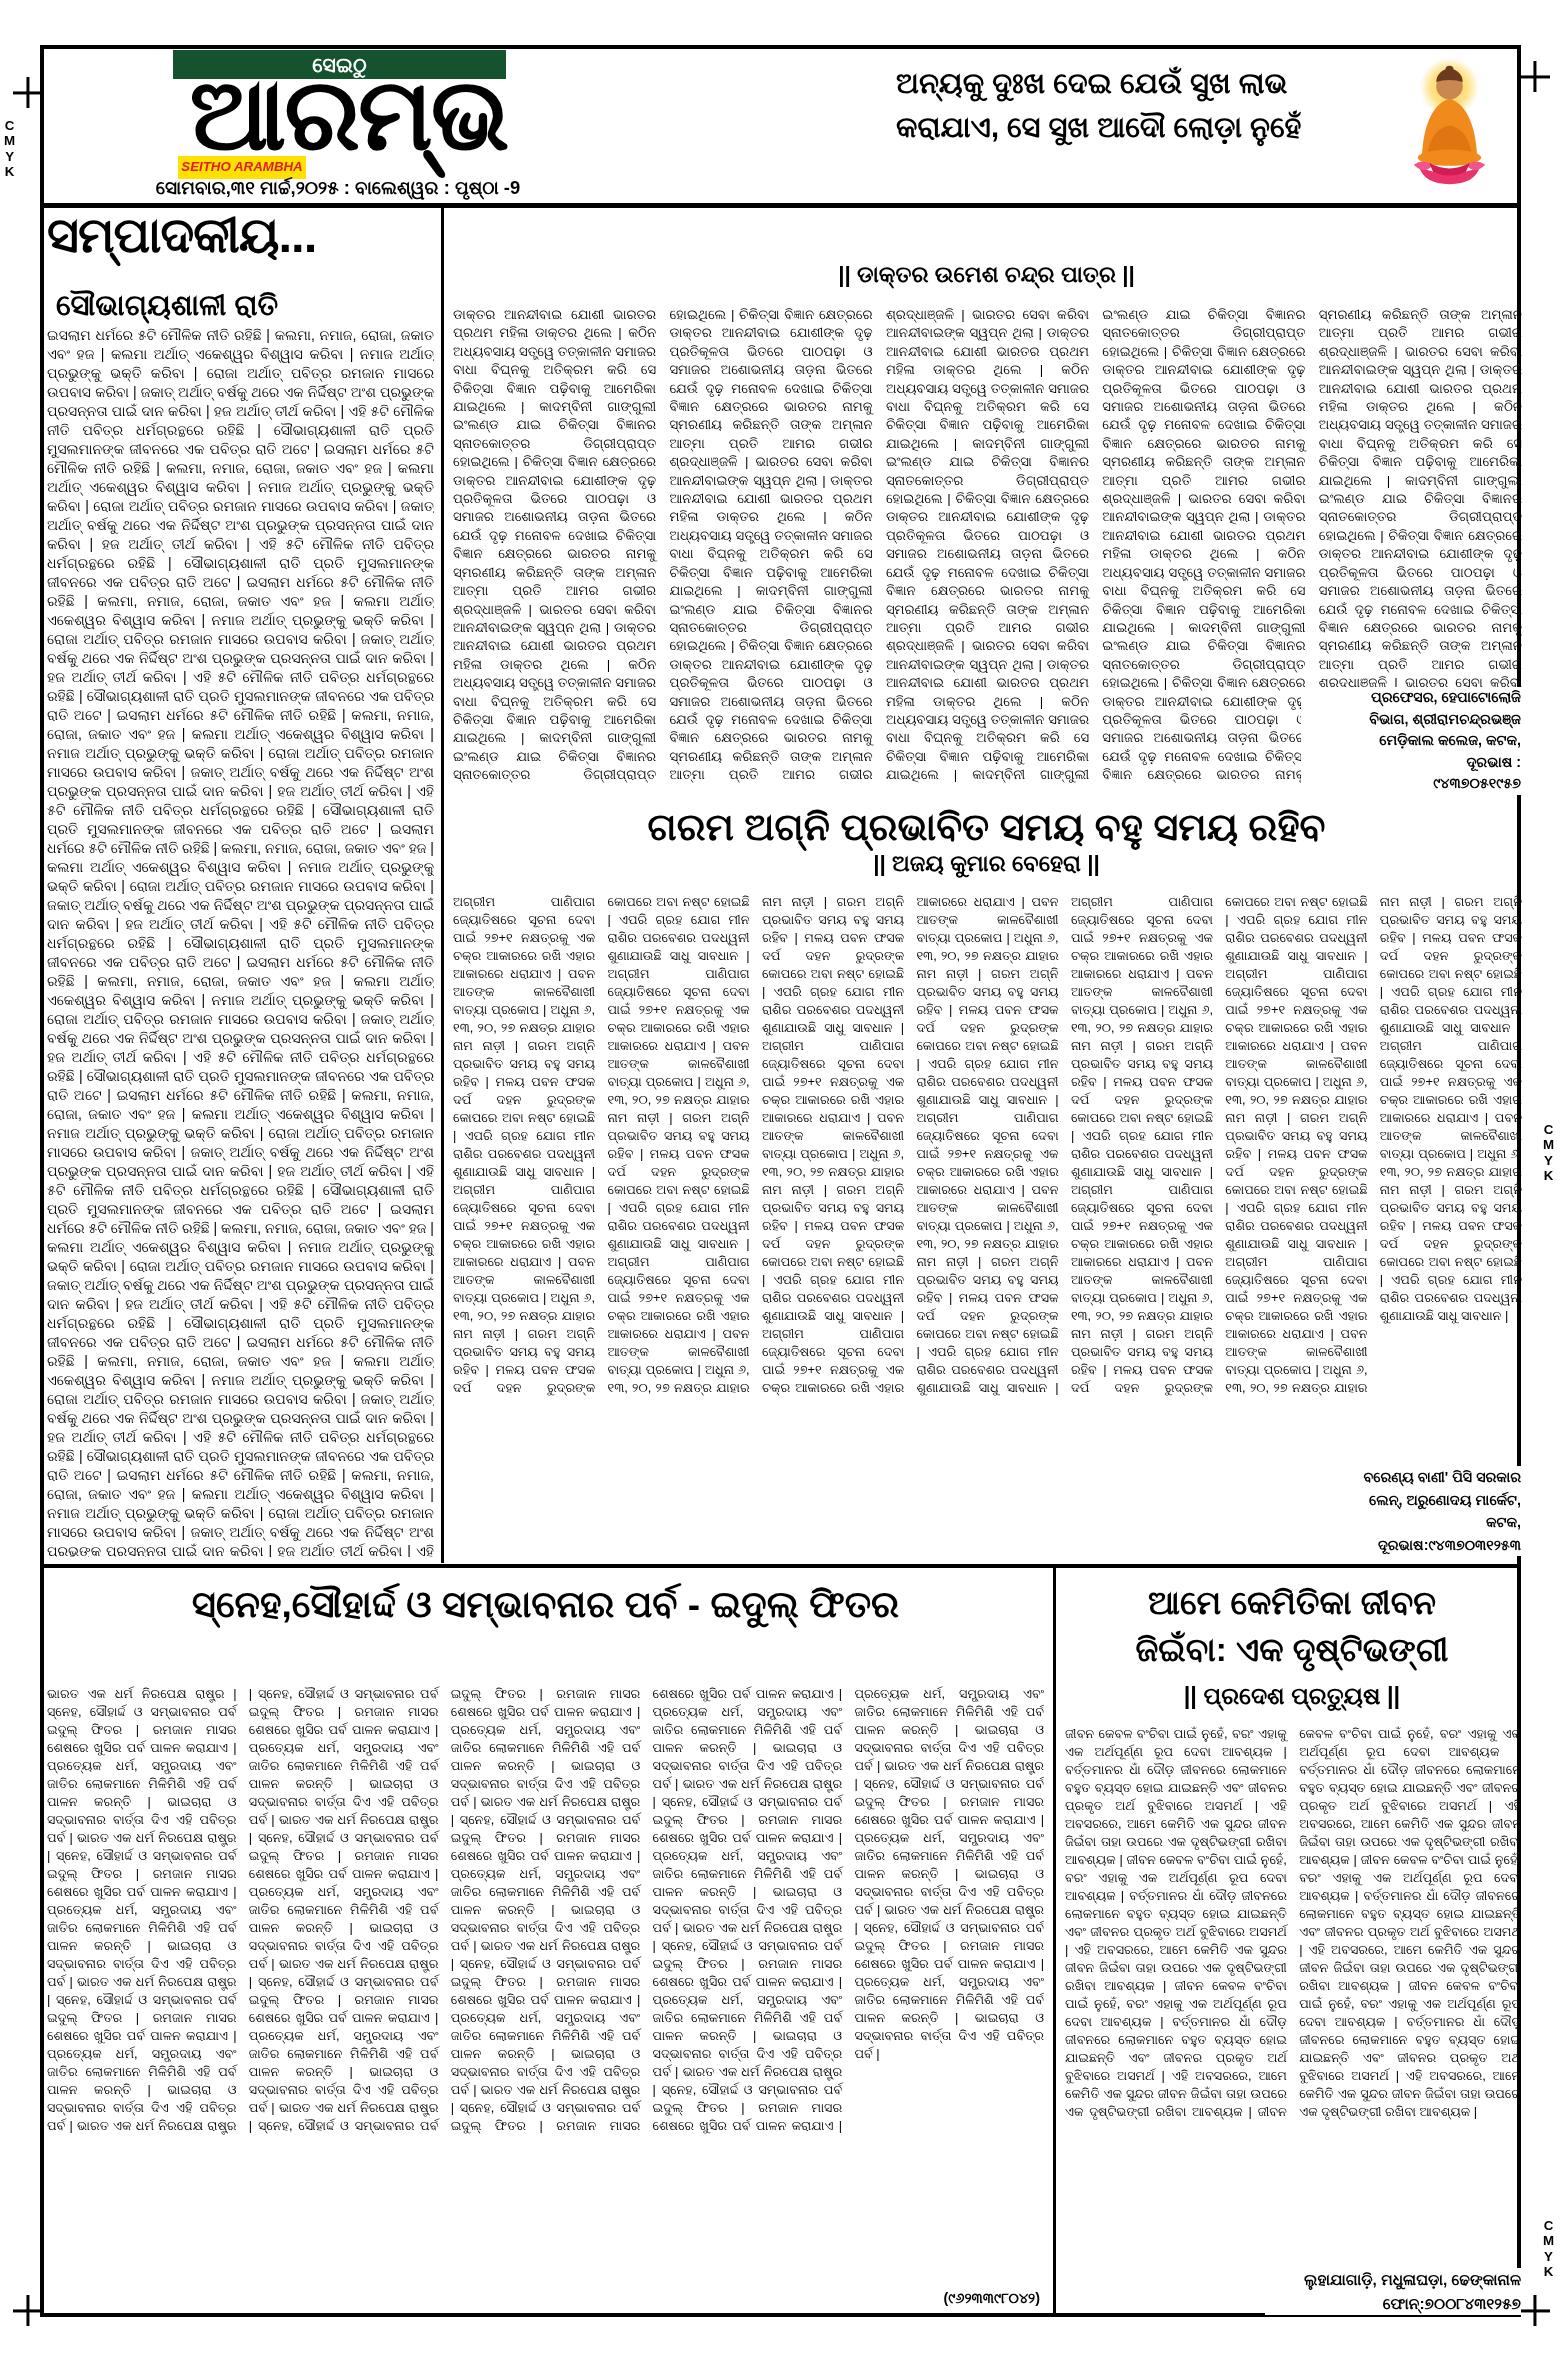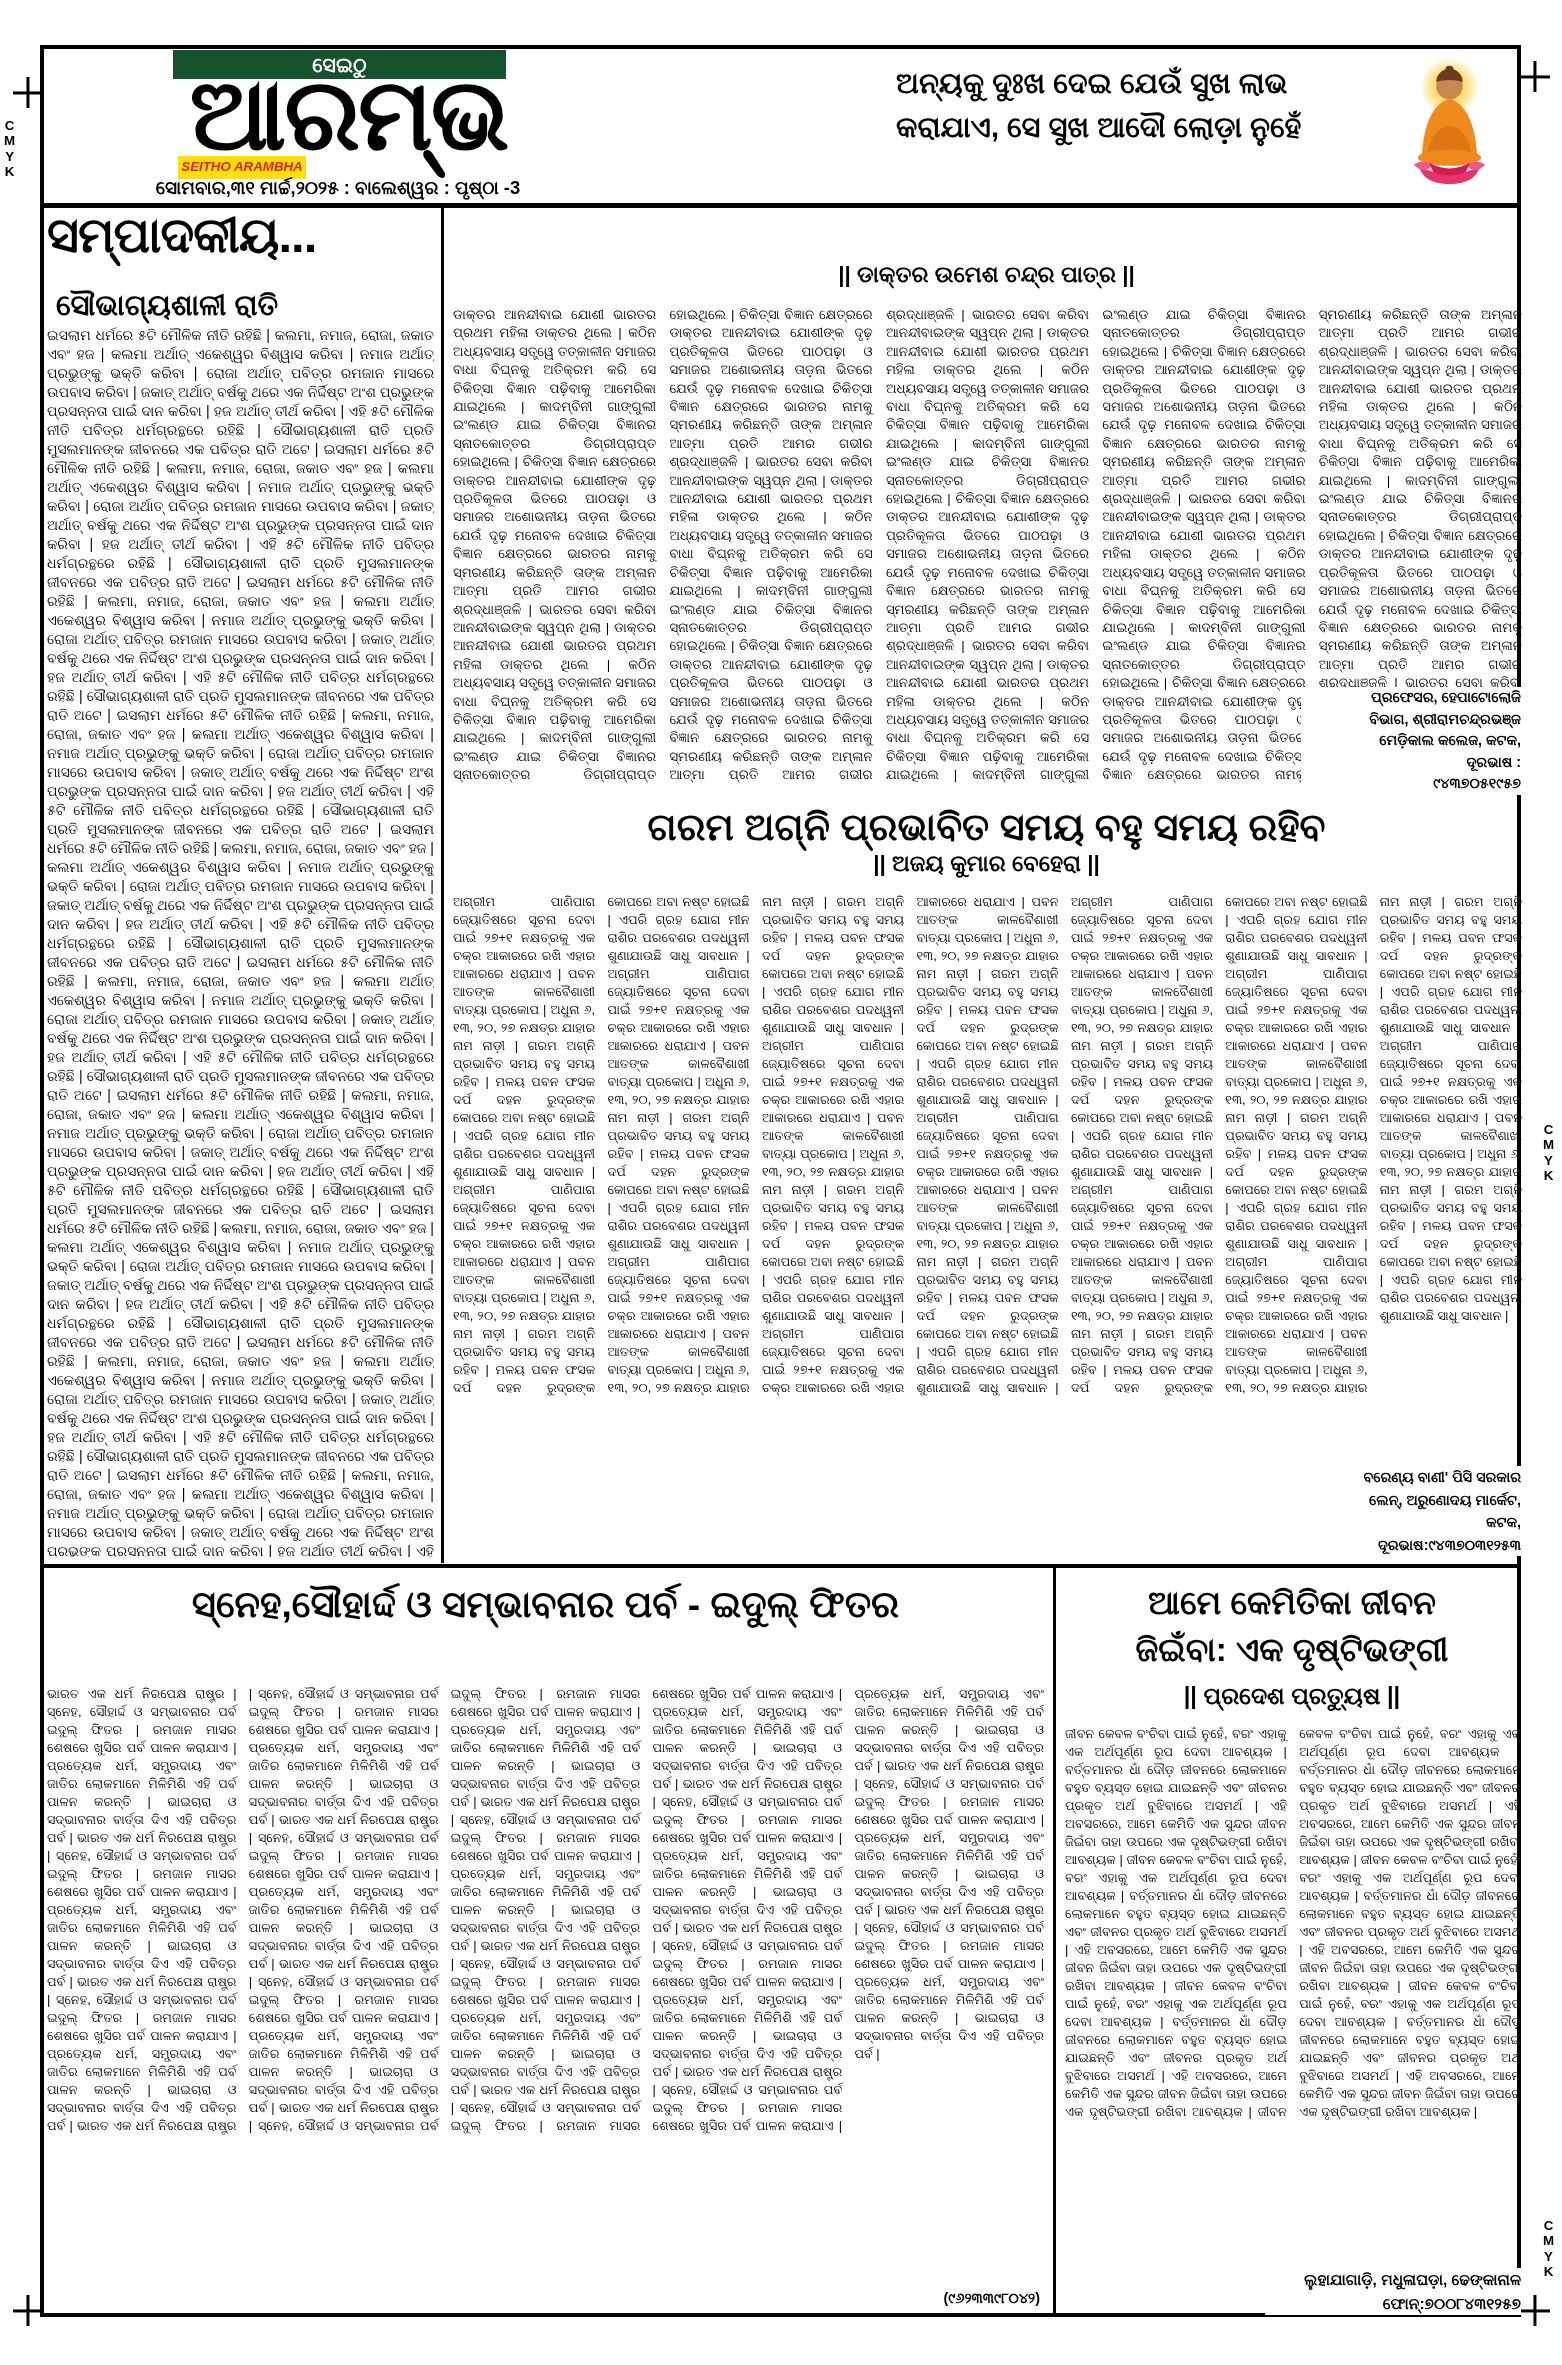--- a/index.html
+++ b/index.html
@@ -105,21 +105,21 @@
 Y
 K</div>
 
   <div class="frame"></div>
 
   <div class="mast-bar">
     <span>ସେଇଠୁ</span>
   </div>
   <div class="mast-logo">ଆରମ୍ଭ</div>
   <div class="mast-tag">SEITHO ARAMBHA</div>
-  <div class="dateline">ସୋମବାର,୩୧ ମାର୍ଚ୍ଚ,୨୦୨୫ : ବାଲେଶ୍ୱର : ପୃଷ୍ଠା -3</div>
+  <div class="dateline">ସୋମବାର,୩୧ ମାର୍ଚ୍ଚ,୨୦୨୫ : ବାଲେଶ୍ୱର : ପୃଷ୍ଠା -9</div>
   <div class="header-rule"></div>
 
   <div class="quote">
     <div>ଅନ୍ୟକୁ ଦୁଃଖ ଦେଇ ଯେଉଁ ସୁଖ ଲାଭ</div>
     <div>କରାଯାଏ, ସେ ସୁଖ ଆଦୌ ଲୋଡ଼ା ନୁହେଁ</div>
   </div>
   <div class="buddha">
     <svg width="143" height="149" viewBox="0 0 280 290">
       <defs>
         <radialGradient id="glow" cx="50%" cy="50%" r="50%">

